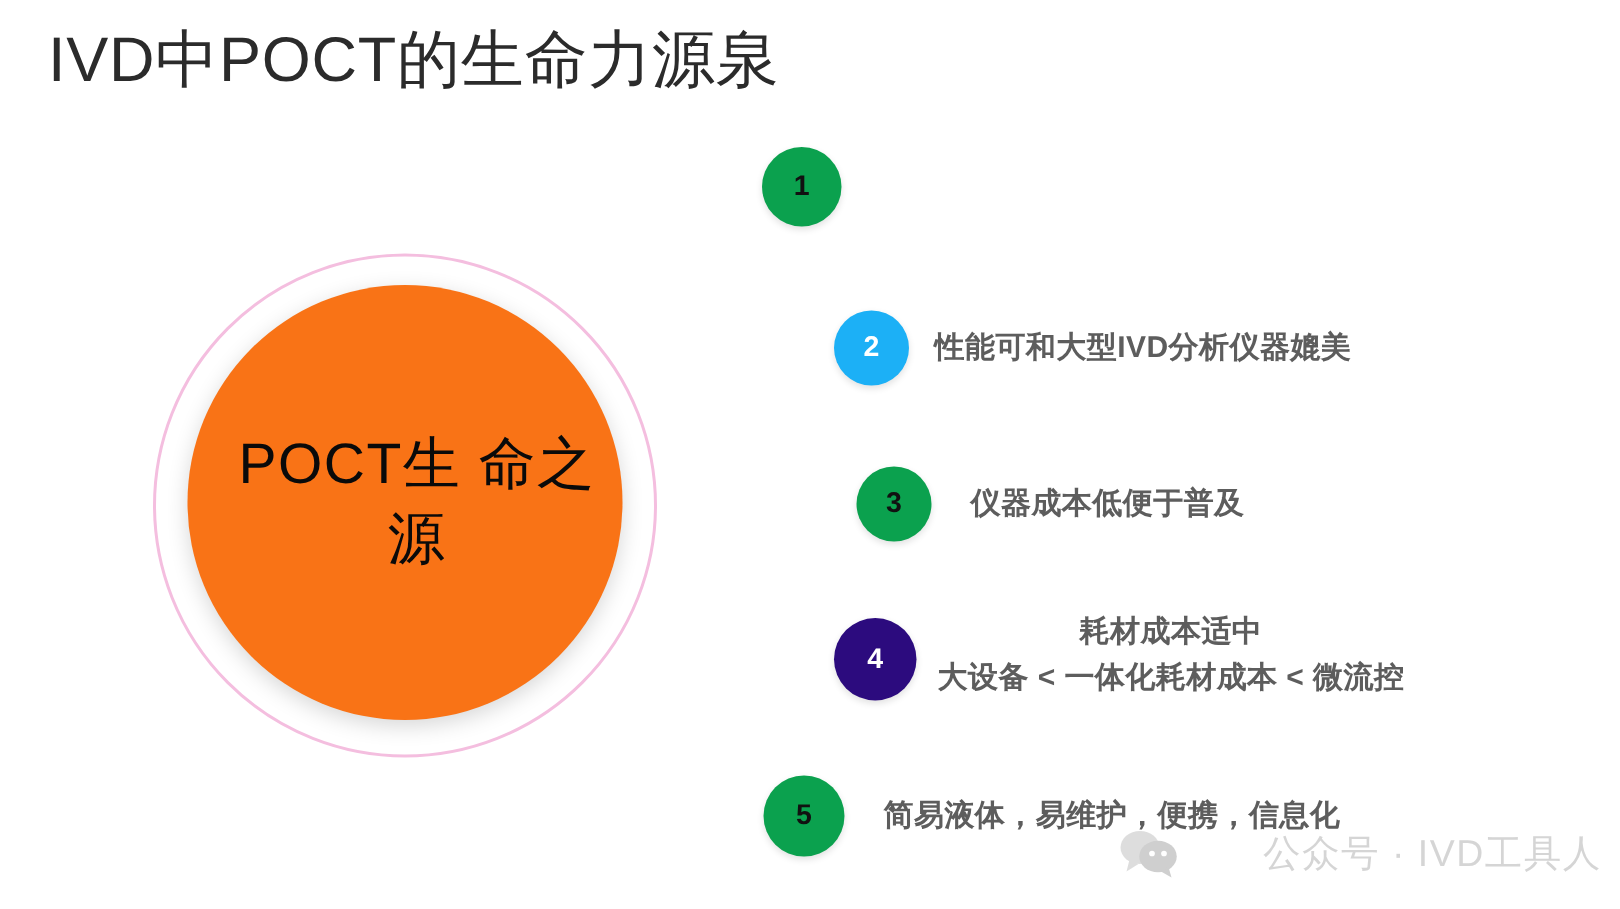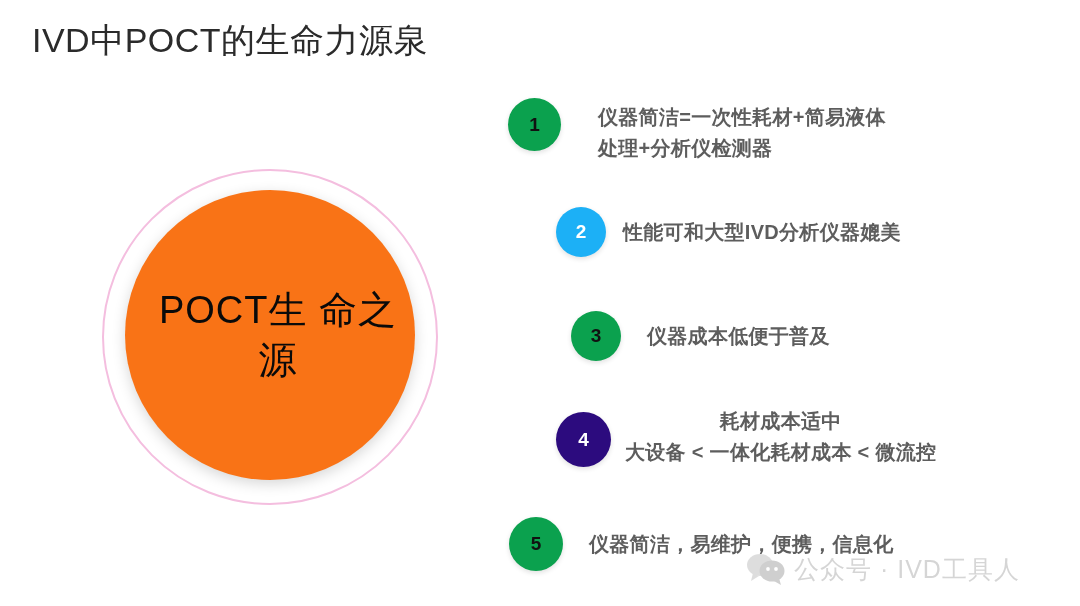--- a/index.html
+++ b/index.html
@@ -16,21 +16,21 @@
     height: 606px;
     background: #ffffff;
     overflow: hidden;
   }
 
   
   #slide-title {
     position: absolute;
     left: 32px;
     top: 18px;
-    font-size: 34px;
+    font-size: 42px;
     line-height: 44px;
     color: #2b2b2b;
     font-weight: 400;
     letter-spacing: 0.5px;
     white-space: nowrap;
   }
 
   
   .hero-wrap {
     position: absolute;
@@ -128,20 +128,21 @@
 
   
   #watermark {
     position: absolute;
     left: 746px;
     top: 552px;
     display: flex;
     align-items: center;
     opacity: 0.55;
     pointer-events: none;
+    gap: 48px;
   }
   #watermark .wm-text {
     margin-left: 8px;
     font-size: 25px;
     line-height: 30px;
     color: #b4b4b4;
     letter-spacing: 1px;
     white-space: nowrap;
   }
   .wechat-icon { display: block; }
@@ -157,43 +158,41 @@
     <div class="hero-halo"></div>
     <div class="hero-ring"></div>
     <div class="hero-circle">
       <div class="hero-label">POCT生
 命之源</div>
     </div>
   </div>
 
   <div class="item" id="item-1">
     <div class="badge">1</div>
-    <div class="item-text">仪器简洁=一次性耗材+简易液体
-处理+分析仪检测器</div>
   </div>
 
   <div class="item" id="item-2">
     <div class="badge">2</div>
     <div class="item-text">性能可和大型IVD分析仪器媲美</div>
   </div>
 
   <div class="item" id="item-3">
     <div class="badge">3</div>
     <div class="item-text">仪器成本低便于普及</div>
   </div>
 
   <div class="item" id="item-4">
     <div class="badge">4</div>
     <div class="item-text">耗材成本适中
 大设备 &lt; 一体化耗材成本 &lt; 微流控</div>
   </div>
 
   <div class="item" id="item-5">
     <div class="badge">5</div>
-    <div class="item-text">仪器简洁，易维护，便携，信息化</div>
+    <div class="item-text">简易液体，易维护，便携，信息化</div>
   </div>
 
   <div id="watermark">
     <span>
       <svg class="wechat-icon" width="40" height="34" viewBox="0 0 40 34">
         <ellipse cx="14" cy="13" rx="13" ry="11" fill="#c3c3c3"></ellipse>
         <polygon points="7,21 5,29 13,24" fill="#c3c3c3"></polygon>
         <ellipse cx="26" cy="19" rx="12.5" ry="10.5" fill="#a8a8a8"></ellipse>
         <polygon points="33,26 35,33 28,29" fill="#a8a8a8"></polygon>
         <circle cx="22" cy="17" r="1.9" fill="#ffffff"></circle>

